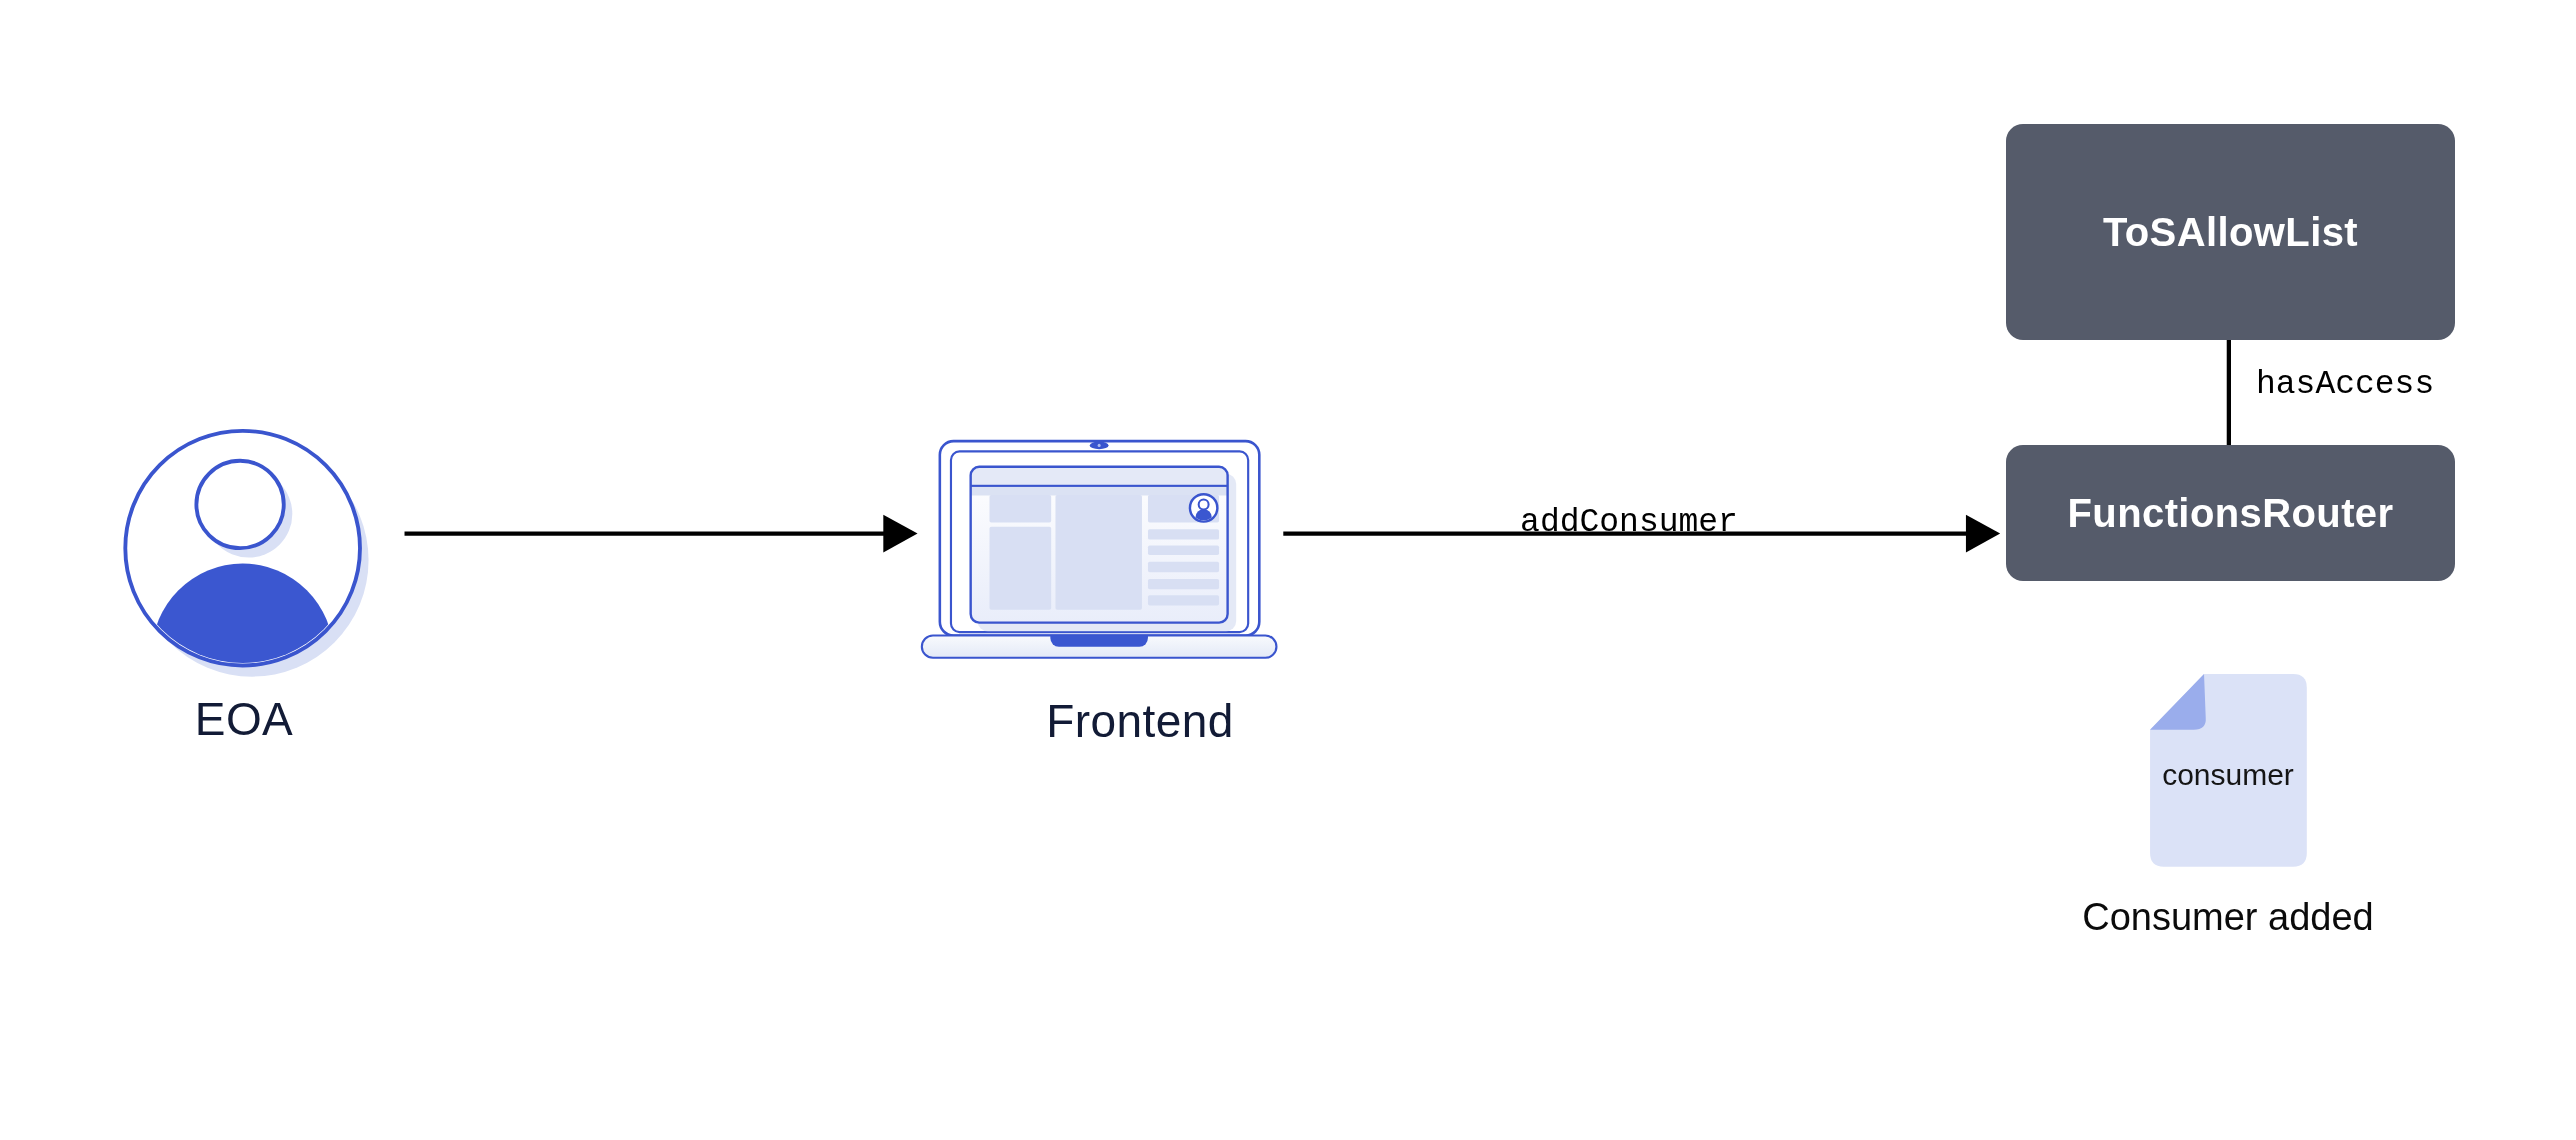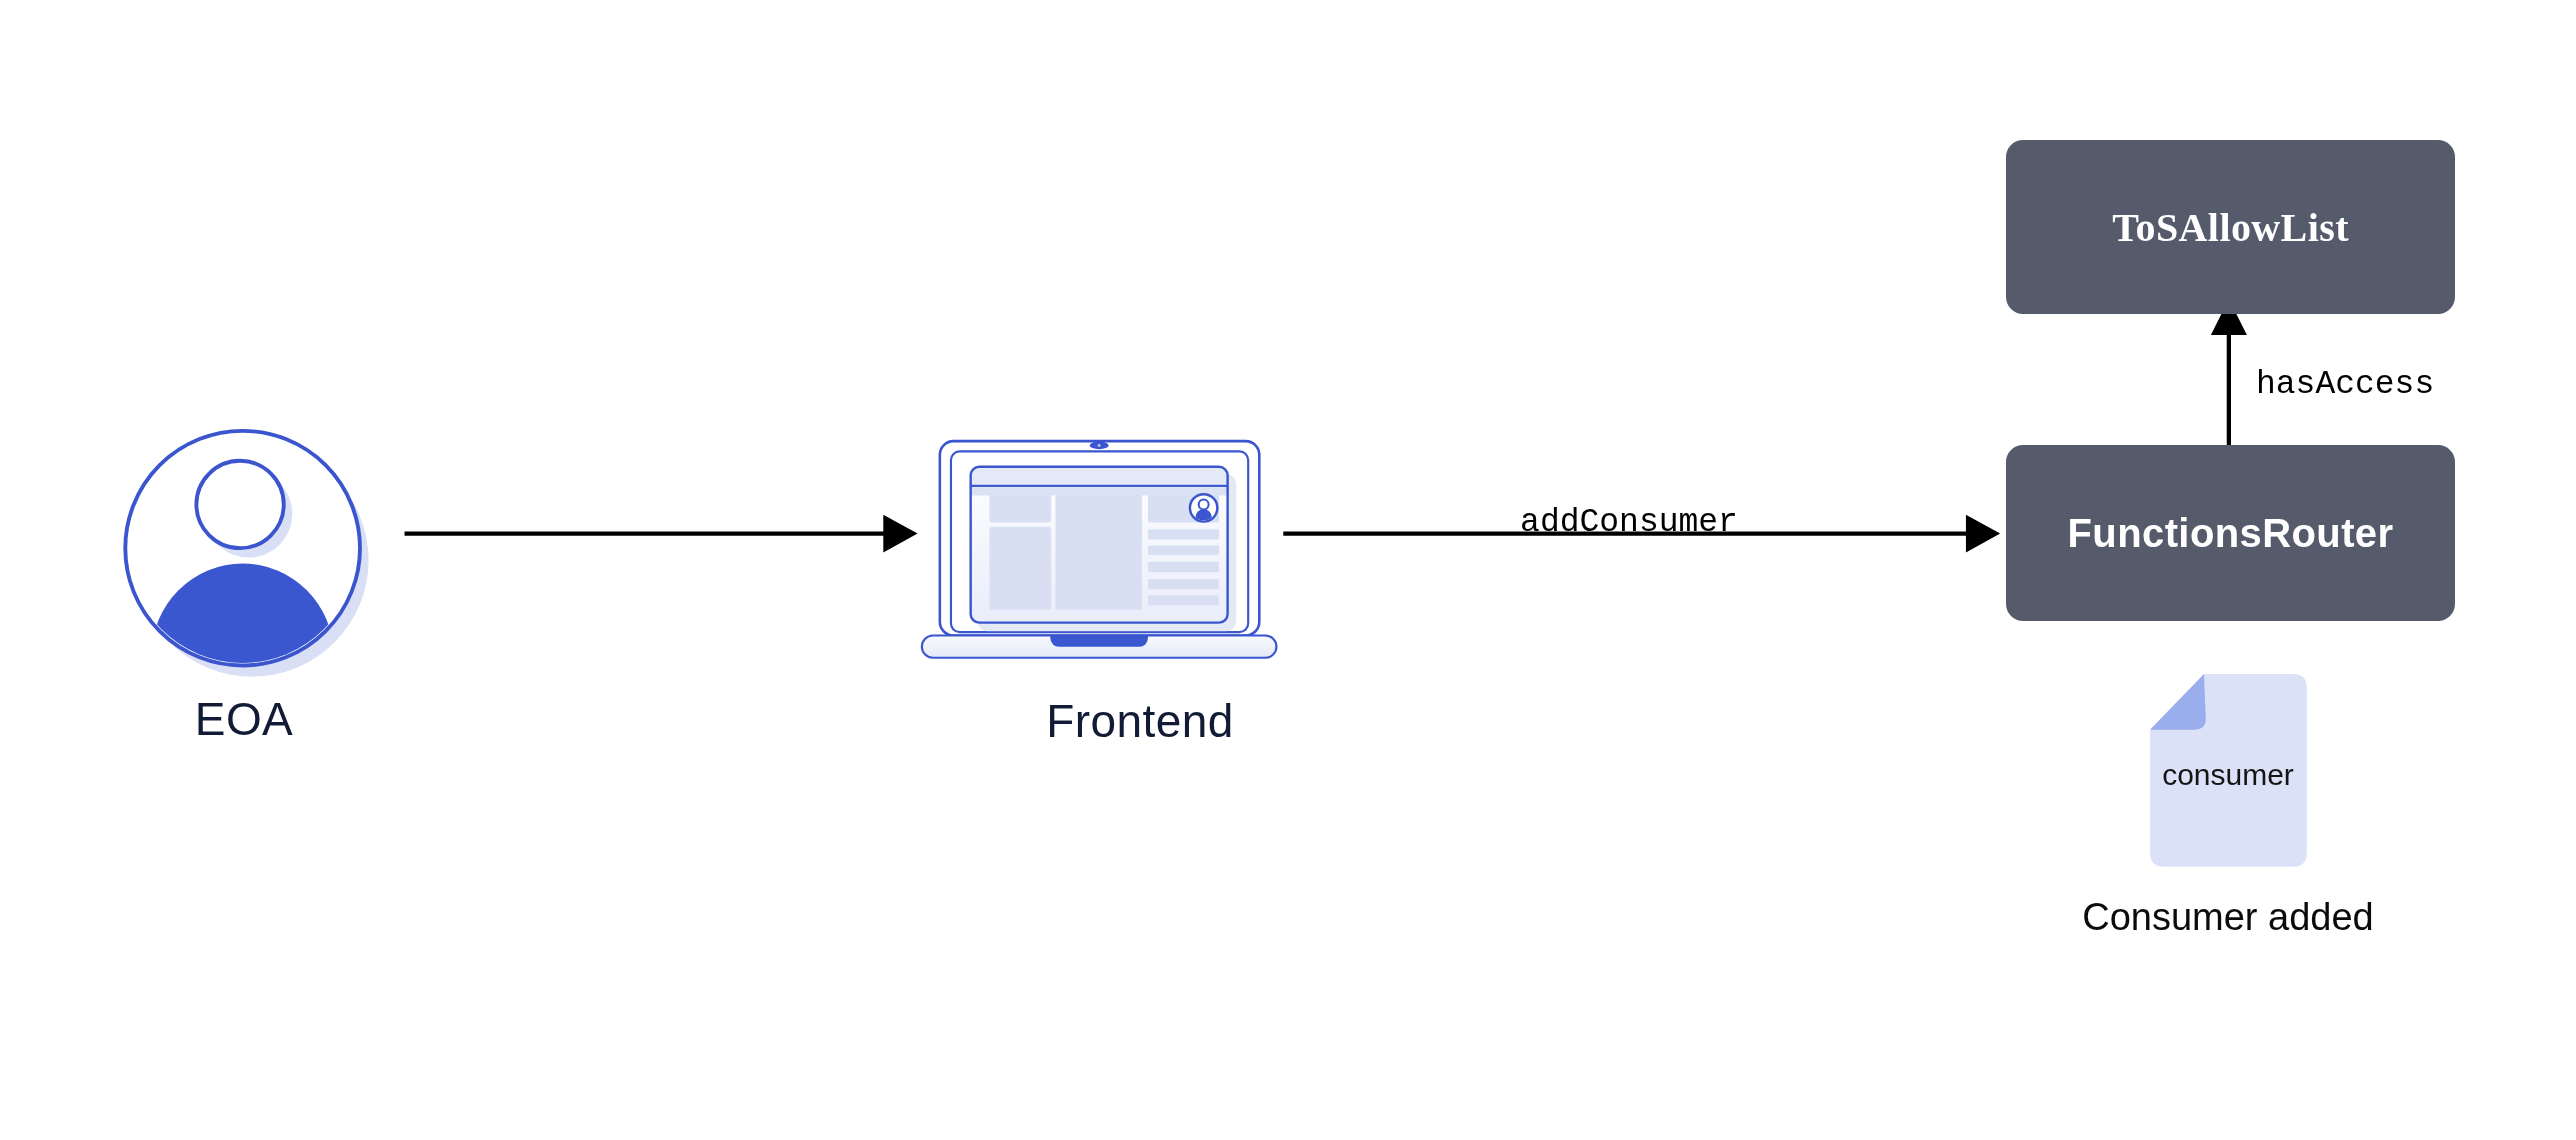--- a/index.html
+++ b/index.html
@@ -158,25 +158,25 @@
       <line x1="2602" y1="520" x2="2602" y2="386" stroke="#000000" stroke-width="5"></line>
       <polygon points="2581,391 2602,349 2623,391" fill="#000000"></polygon>
     </g>
 
     <g>
       <path d="M2573,787 H2677 Q2693,787 2693,803 V996 Q2693,1012 2677,1012 H2526 Q2510,1012 2510,996 V852 Z" style="fill:var(--doc-fill)"></path>
       <path d="M2573,787 L2575,838 Q2576,852 2561,852 L2510,852 Z" style="fill:var(--doc-fold)"></path>
     </g>
   </svg>
 
-  <div class="contract-box" style="left:2006px;top:140px;width:449px;height:174px;font-family:Liberation Serif, serif;">
+  <div class="contract-box" style="left:2006px;top:124px;width:449px;height:216px;">
     <span class="contract-label">ToSAllowList</span>
   </div>
 
-  <div class="contract-box" style="left:2006px;top:445px;width:449px;height:176px;">
+  <div class="contract-box" style="left:2006px;top:445px;width:449px;height:136px;">
     <span class="contract-label">FunctionsRouter</span>
   </div>
 
   <div class="node-label" style="left:244px;top:696px;">EOA</div>
 
   <div class="node-label" style="left:1099px;top:698px;margin-left:41px;">Frontend</div>
 
   <div class="code-label centered" style="left:1629px;top:506px;">addConsumer</div>
 
   <div class="code-label" style="left:2256px;top:368px;">hasAccess</div>

